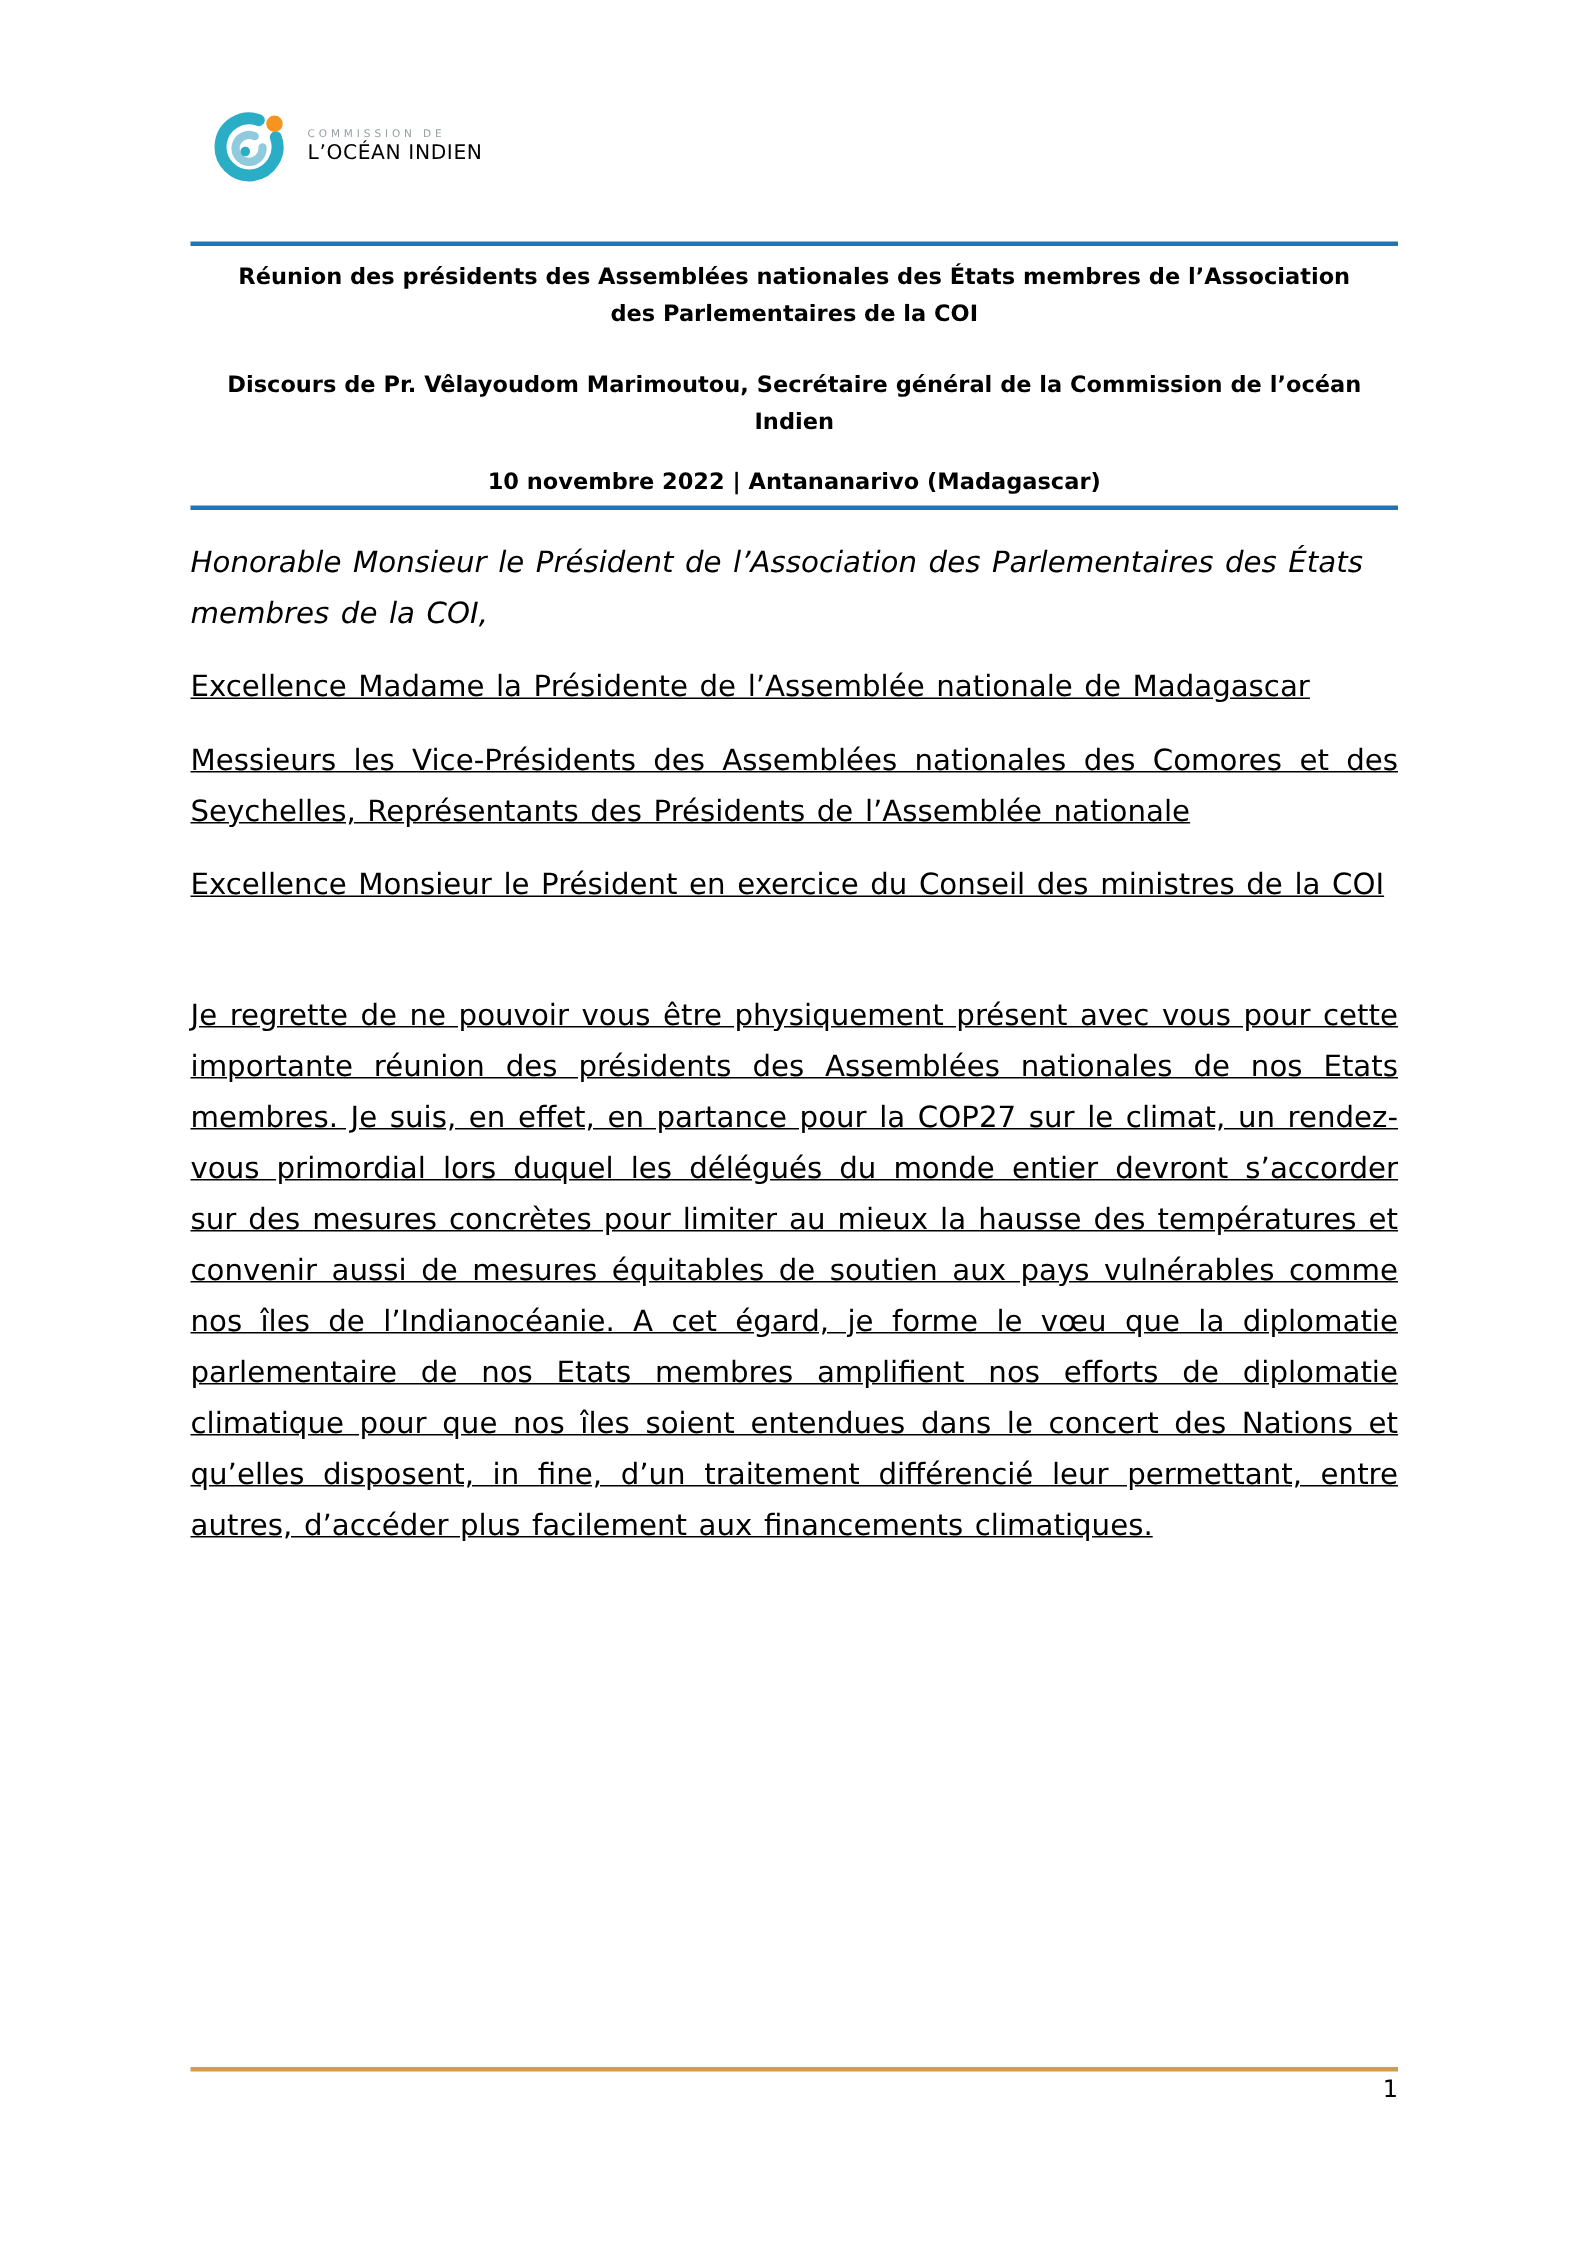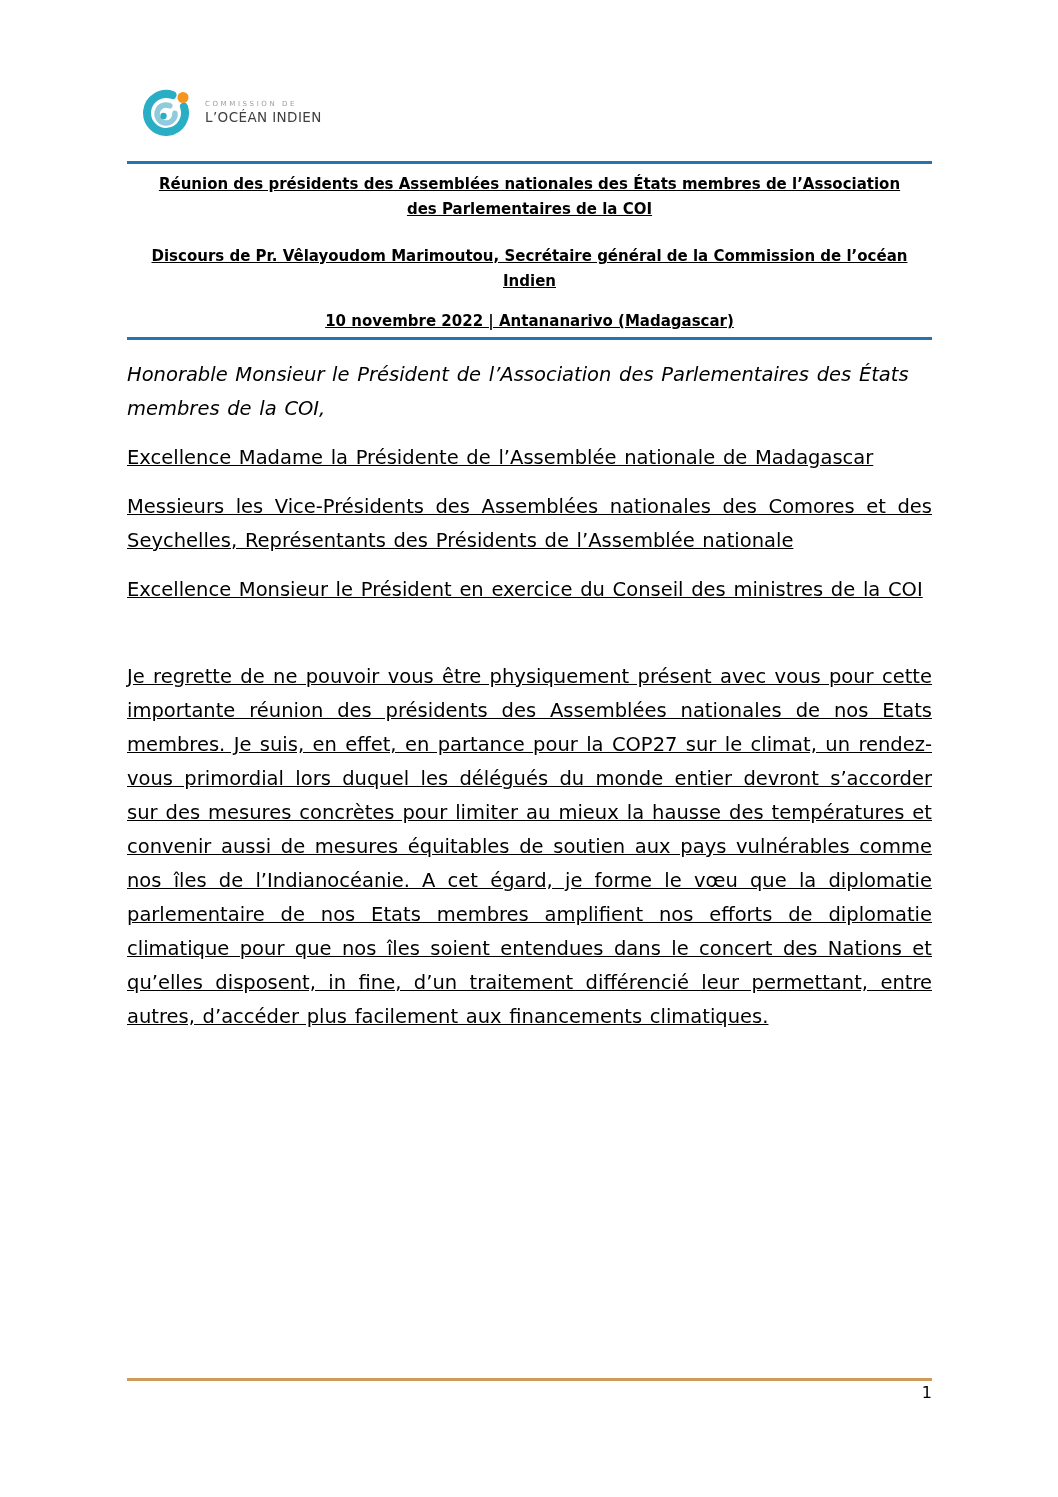--- a/index.html
+++ b/index.html
@@ -6,41 +6,41 @@
   .page {
     position:relative;
     width:1058px; height:1497px;
     background:#ffffff;
     font-family:"DejaVu Sans","Liberation Sans",sans-serif;
     color:#000000;
     overflow:hidden;
   }
 
   
-  .logo { position:absolute; left:142px; top:85px; display:flex; align-items:center; }
+  .logo { position:absolute; left:142px; top:70px; display:flex; align-items:center; }
   .logo svg { display:block; }
   .logo-text { margin-left:11px; display:flex; flex-direction:column; justify-content:center; }
   .logo-line1 {
     font-size:7px; letter-spacing:2.6px; color:#98A0A3;
     line-height:10px; white-space:nowrap;
   }
   .logo-line2 {
-    font-size:13.5px; letter-spacing:0.4px; color:#404040;
+    font-size:13.5px; letter-spacing:0.4px; color:#000000;
     line-height:16px; white-space:nowrap;
   }
 
   
   .rule { position:absolute; left:127px; width:805px; height:3px; }
   .rule-blue-top    { top:161px; background:#2573B0; }
   .rule-blue-bottom { top:337px; background:#2573B0; }
   .rule-orange      { top:1378px; background:#CF9B58; }
 
   .header-block {
     position:absolute; left:127px; top:172px; width:805px;
-    text-align:center; font-weight:bold;text-decoration:underline;
+    text-align:center; font-weight:bold;
   }
   .doc-title {
     margin:0 auto; max-width:772px;
     font-size:15px; line-height:25px; font-weight:bold;
   }
   .doc-subtitle {
     margin:22px auto 11px; max-width:805px;
     font-size:15px; line-height:25px; font-weight:bold;
   }
   .doc-dateline {

